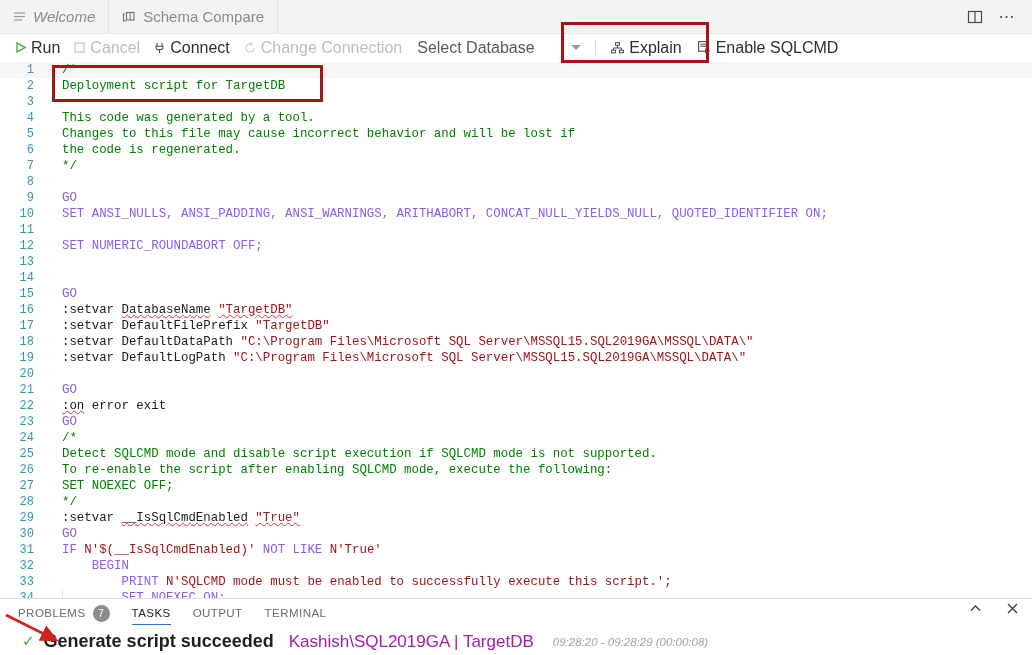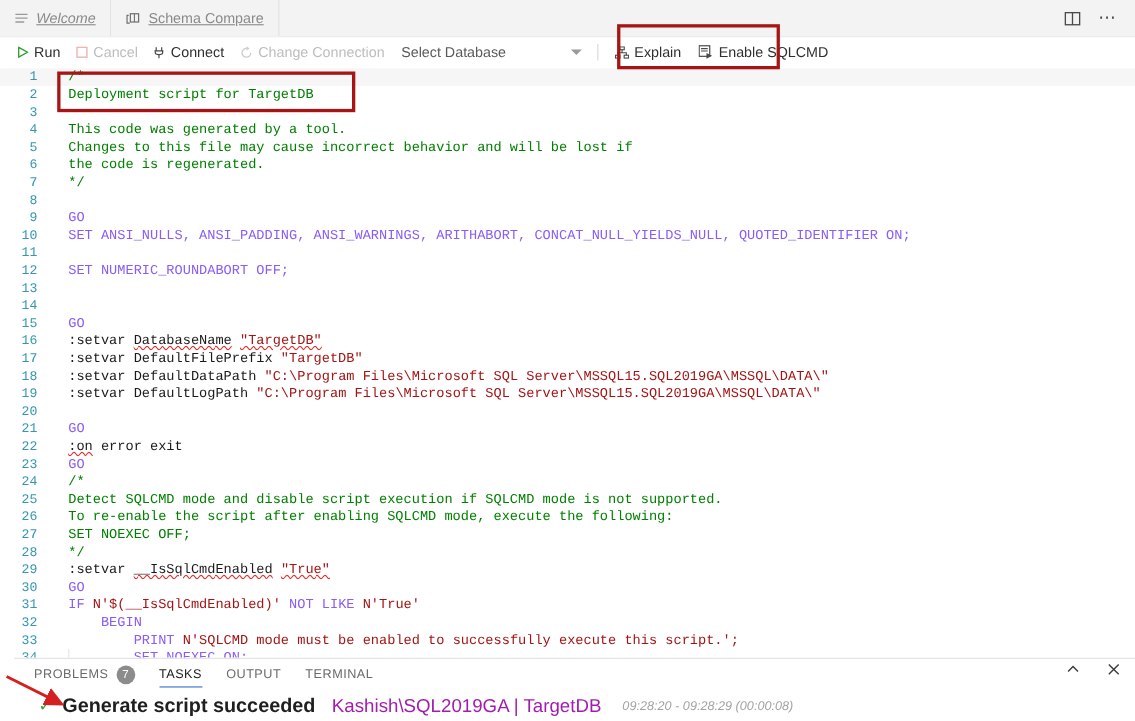--- a/index.html
+++ b/index.html
@@ -29,21 +29,21 @@
     border-right: 1px solid #e2e2e2;
     white-space: nowrap;
     cursor: pointer;
   }
   .tab.active {
     background: #ffffff;
     color: #333333;
     border-right: 1px solid #e8e8e8;
     margin-top: 44px;
   }
-  .tab .tab-label { font-size: 13px; text-decoration: underline; }
+  .tab .tab-label { font-size: 15px; }
   .tab-close {
     font-size: 15px; line-height: 1;
     color: #5a5a5a; margin-left: 6px;
     font-family: "DejaVu Sans", sans-serif;
   }
   .tab-icon { display: flex; align-items: center; }
 
   .tabbar-actions {
     margin-left: auto;
     display: flex; align-items: center; gap: 16px;
@@ -52,21 +52,21 @@
   .tabbar-actions .act { color: #4a4a4a; display: flex; align-items: center; cursor: pointer; }
   .dots { font-size: 16px; letter-spacing: 1.5px; line-height: 1; color: #4a4a4a; }
 
   
   .toolbar {
     height: 28px;
     background: #ffffff;
     display: flex; align-items: center;
     gap: 0px;
     padding: 0 8px;
-    font-size: 13px;
+    font-size: 16px;
     position: relative;
     border-bottom: 1px solid #ffffff;
   }
   .tb-item {
     display: flex; align-items: center; gap: 5px;
     padding: 0 7px; height: 22px;
     color: #2f2f2f; white-space: nowrap; cursor: pointer;
   }
   .tb-item.disabled { color: #bdbdbd; cursor: default; }
   .tb-sep {
@@ -133,21 +133,21 @@
   .annot-box {
     position: absolute;
     border: 3px solid #a81414;
     pointer-events: none;
     z-index: 40;
   }
 
   
   .panel {
     position: absolute;
-    left: 13px; right: 0; bottom: 0;
+    left: 0; right: 0; bottom: 0;
     height: 57px;
     background: #ffffff;
     border-top: 1px solid #e0e0e0;
   }
   .panel-tabs {
     display: flex; align-items: center;
     height: 28px; padding-left: 18px; gap: 22px;
     font-size: 11.5px; letter-spacing: .45px;
     color: #6b6b6b;
     position: relative;

